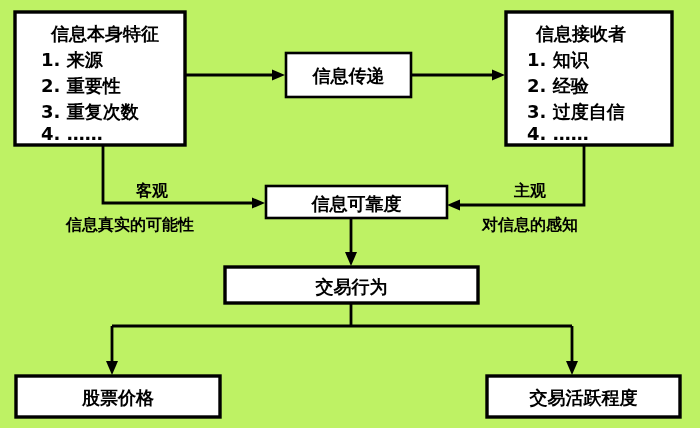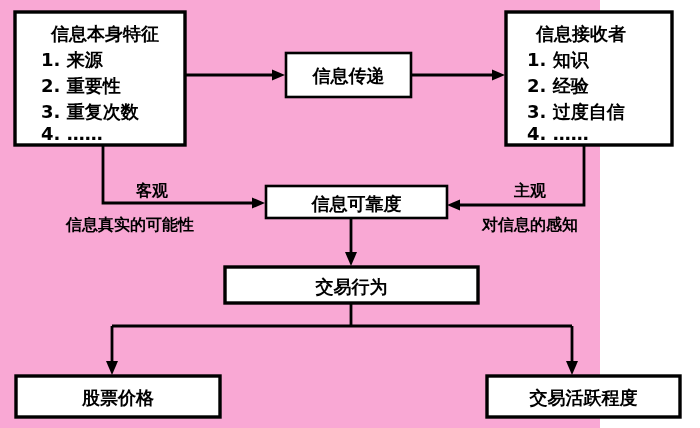--- a/index.html
+++ b/index.html
@@ -8,23 +8,23 @@
     background: #ffffff;
   }
   body {
     width: 700px;
     height: 428px;
     overflow: hidden;
     font-family: "DejaVu Sans", sans-serif;
   }
   #diagram-root {
     position: relative;
-    width: 600px;
+    width: 700px;
     height: 428px;
-    background: #f9a8d4;
+    background: #bef264;
   }
   svg.diagram {
     display: block;
     width: 700px;
     height: 428px;
   }
   .node-box {
     fill: #ffffff;
     stroke: #000000;
     stroke-width: 3.4;

